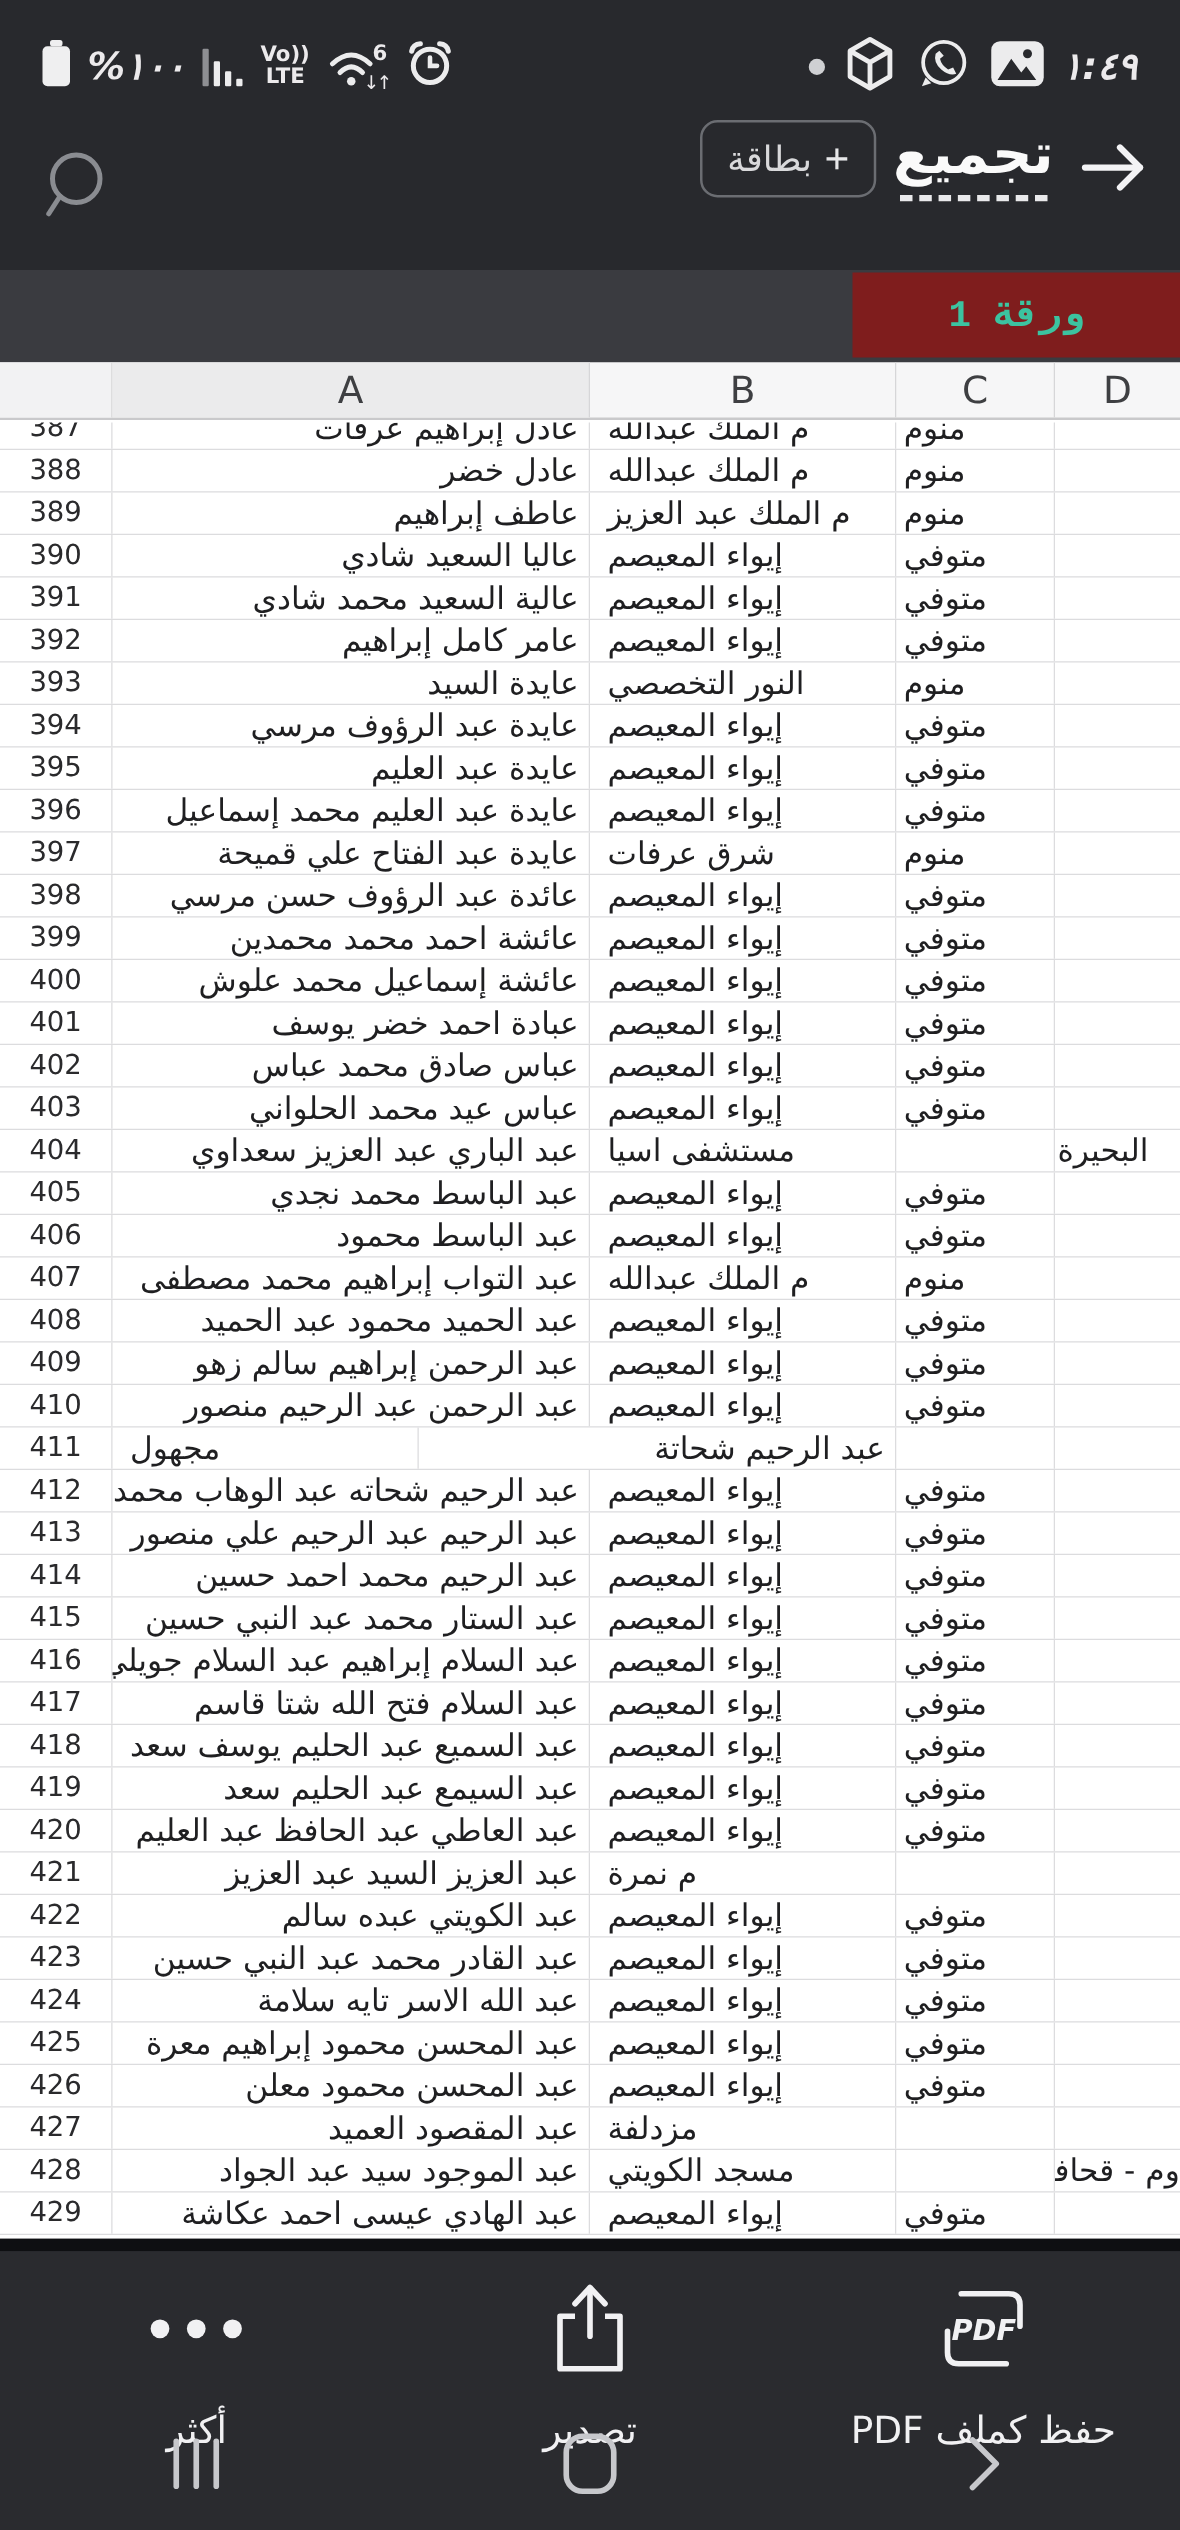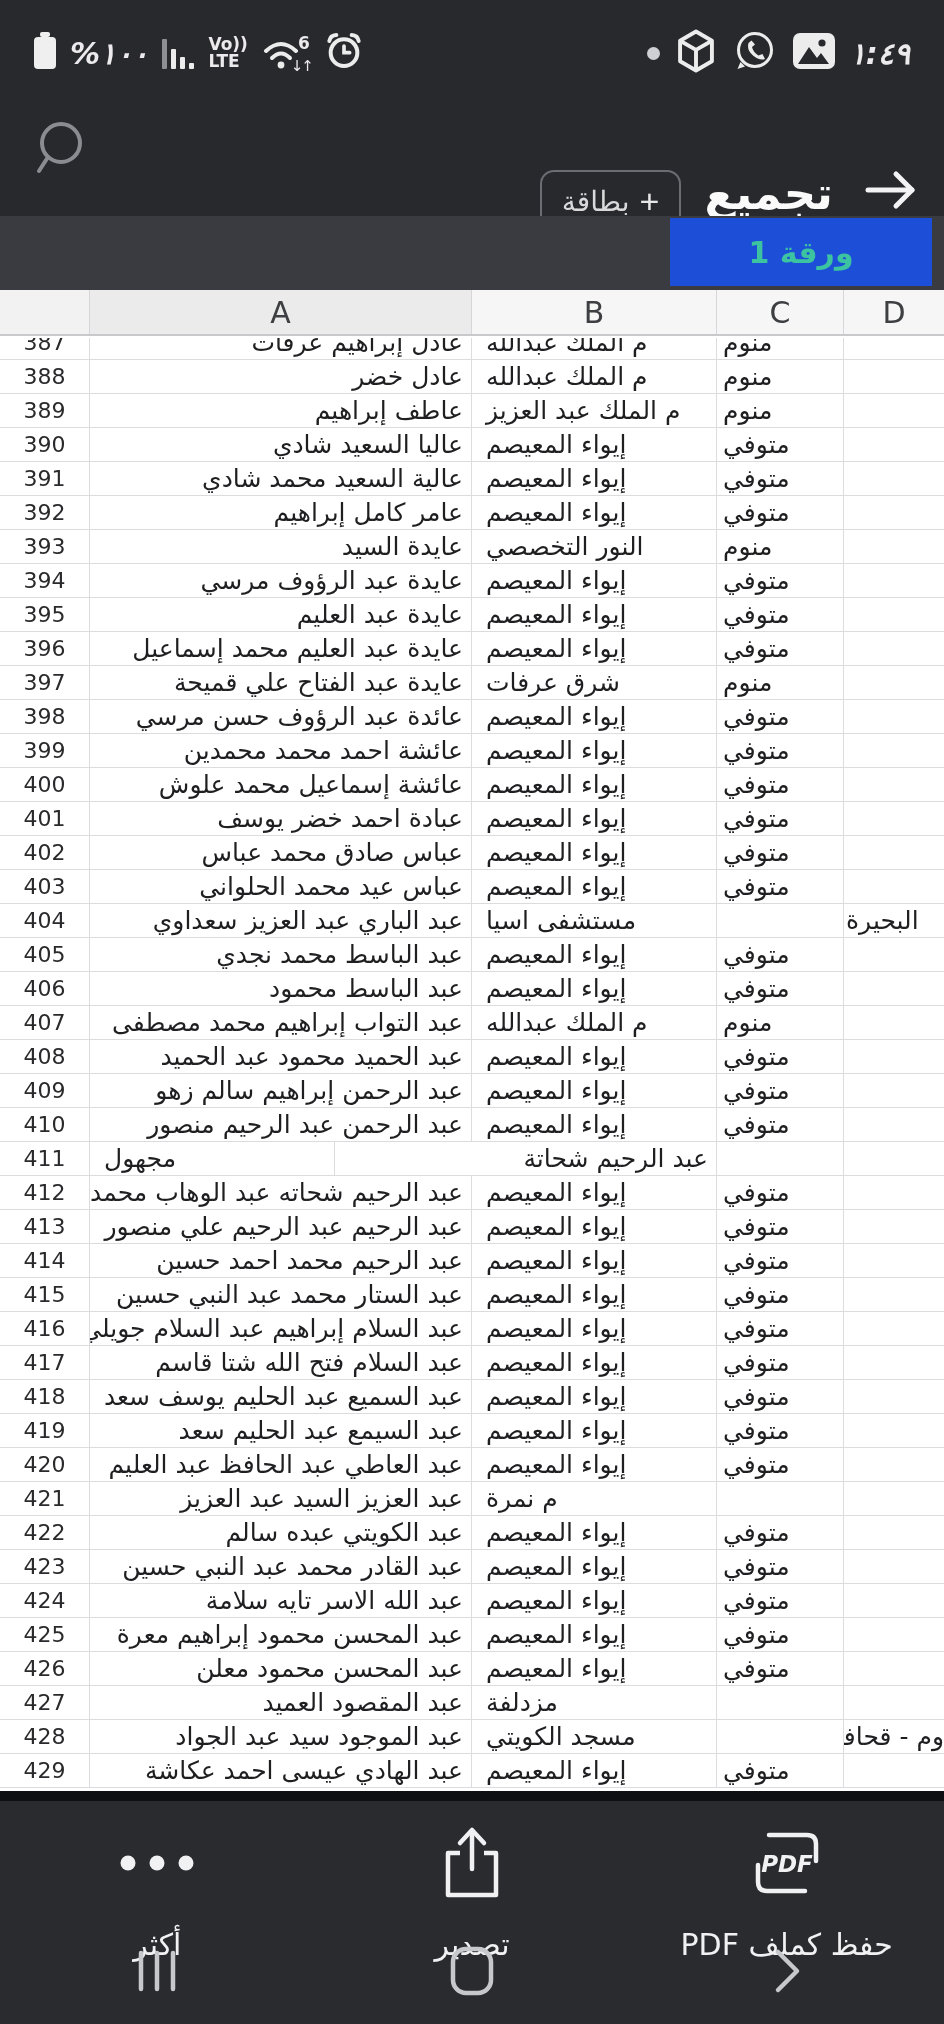--- a/index.html
+++ b/index.html
@@ -17,44 +17,44 @@
   .sb-group{ display:flex; align-items:center; gap:14px; }
   .sb-text{ font-size:30px; font-weight:bold; letter-spacing:1px;font-style:italic; }
   .battery{ position:relative; width:22px; height:32px; background:#efeff0; border-radius:4px; }
   .battery::before{ content:""; position:absolute; top:-5px; left:6px; width:10px; height:5px; background:#efeff0; border-radius:2px; }
   .sigbars{ display:flex; align-items:flex-end; gap:4px; height:32px; }
   .sigbars i{ display:block; width:5px; background:#ececed; border-radius:1px; }
   .sigbars .b1{ height:30px; background:#8e8f93; }
   .sigbars .b2{ height:20px; }
   .sigbars .b3{ height:12px; }
   .sigbars .b4{ height:6px; }
-  .volte{ display:flex; flex-direction:column; line-height:1; font-weight:bold; }
+  .volte{ display:flex; flex-direction:column; align-items:center; line-height:1; font-weight:bold; }
   .volte span{ font-size:17px; }
   .wifi{ position:relative; width:48px; height:36px; }
   .wifi .num{ position:absolute; right:0; top:-2px; font-size:17px; font-weight:bold; }
   .wifi .arrows{ position:absolute; right:-2px; bottom:-4px; font-size:15px; letter-spacing:-2px; }
   .dot{ width:13px; height:13px; border-radius:50%; background:#cfd0d3; }
   
   .appheader{ position:absolute; top:96px; left:0; right:0; height:120px; }
   .search-btn{ position:absolute; left:30px; top:14px; width:64px; height:80px; display:flex; align-items:center; justify-content:center; }
-  .hdr-right{ position:absolute; right:18px; top:16px; height:100%; display:flex; align-items:flex-end; gap:23px; }
+  .hdr-right{ position:absolute; right:18px; top:0; height:100%; display:flex; align-items:flex-start; gap:13px; }
   .addcard-btn{
     display:flex; align-items:center; gap:10px; border:2px solid #6b6d72; border-radius:14px;
     padding:12px 20px; color:#d9d9db; font-size:28px; background:transparent;
   }
   .addcard-btn .plus{ font-size:34px; line-height:1; color:#e7e7e9; }
   .title-wrap{ display:flex; flex-direction:column; align-items:center; }
   .title-text{ color:#fafafa; font-size:45px; font-weight:bold; }
   .title-underline{ width:118px; border-bottom:5px dashed #e9e9eb; margin-top:7px; }
   .back-btn{ width:70px; height:80px; display:flex; align-items:center; justify-content:center; }
   
   .tabstrip{ position:absolute; top:216px; left:0; right:0; height:74px; background:#3a3b40; }
   .tab-active{
-    position:absolute; right:12px; top:2px; bottom:4px; width:262px; background:#1d4ed8;
-    display:flex; align-items:center; justify-content:center;
+    position:absolute; right:0; top:2px; bottom:4px; width:262px; background:#7f1d1d;
+    display:flex; align-items:center; justify-content:center;font-family:Liberation Mono, monospace;
   }
   .tab-active span{ color:#3cc3a0; font-size:30px; font-weight:bold; direction:rtl; }
   
   .sheet{ position:absolute; top:290px; left:0; right:0; height:1501px; background:#ffffff; }
   .colheaders{ display:flex; height:46px; background:#f6f6f7; border-bottom:2px solid #c9c9cb; }
   .colheaders .hc{
     display:flex; align-items:center; justify-content:center;
     color:#3e3f42; font-size:30px; border-right:1px solid #d6d6d8;
   }
   .hc.corner{ width:90px; background:#f2f2f3; }

